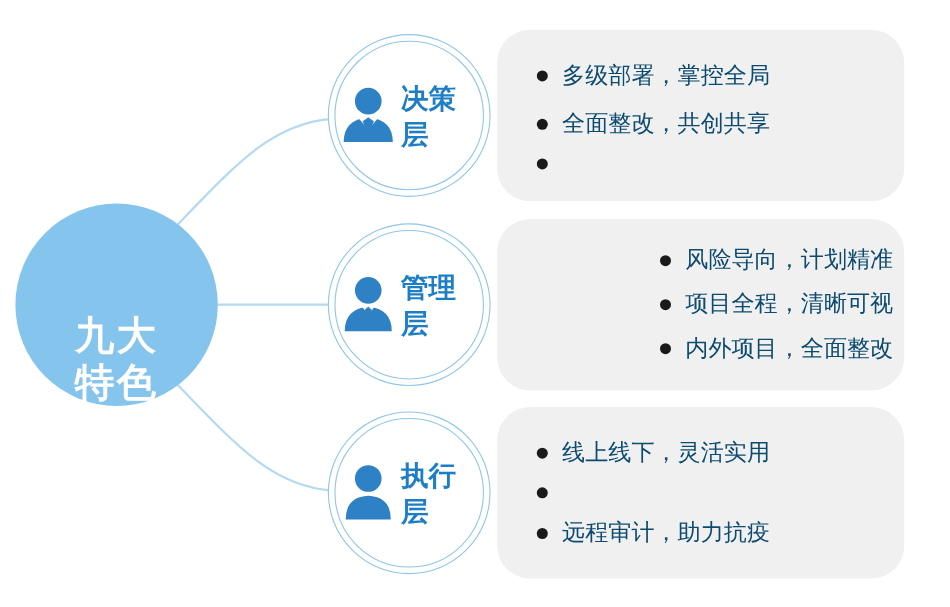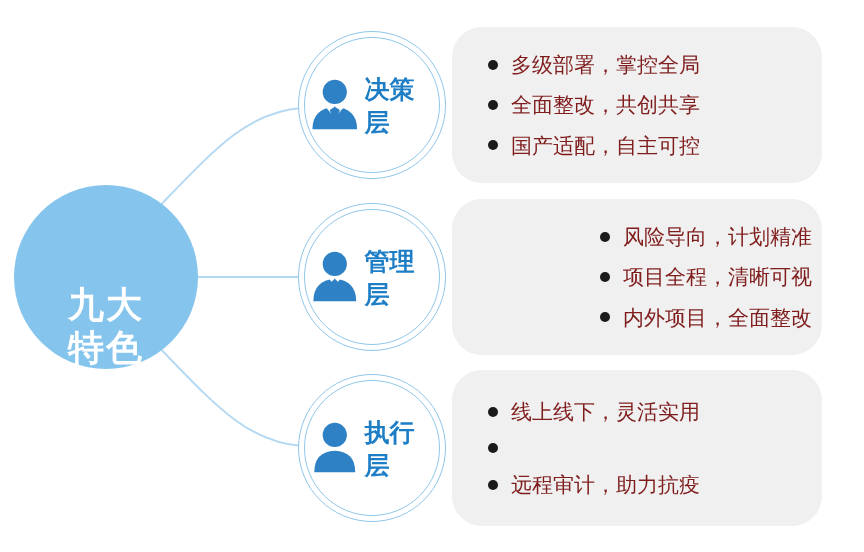--- a/index.html
+++ b/index.html
@@ -29,21 +29,21 @@
   .layer-label{font-size:25px;font-weight:bold;color:#1e7ec5;margin-top:1px;}
 
   .panel{
     position:absolute;left:452px;width:370px;height:156px;box-sizing:border-box;
     background:#f0f0f0;border-radius:30px;z-index:1;
     display:flex;flex-direction:column;justify-content:space-evenly;
     padding:10px 10px 10px 36px;
   }
   .bullet-row{display:flex;align-items:center;gap:13px;}
   .bullet-dot{width:10px;height:10px;border-radius:50%;background:#1a1a1a;flex:0 0 auto;}
-  .bullet-text{font-size:21px;color:#7f1d1d;line-height:1.2;}
+  .bullet-text{font-size:21px;color:#0c4a6e;line-height:1.2;}
   .icon-svg{display:block;}
 </style>
 </head>
 <body>
 
 <div class="stage">
 
   <svg class="connectors" viewBox="0 0 864 552" xmlns="http://www.w3.org/2000/svg">
     <path d="M 152 214 C 214 150, 246 112, 302 108" fill="none" stroke="#b5d9f2" stroke-width="2"></path>
     <path d="M 194 277 L 300 277" fill="none" stroke="#b5d9f2" stroke-width="2"></path>
@@ -70,21 +70,20 @@
     <div class="bullet-row">
       <span class="bullet-dot"></span>
       <span class="bullet-text">多级部署，掌控全局</span>
     </div>
     <div class="bullet-row">
       <span class="bullet-dot"></span>
       <span class="bullet-text">全面整改，共创共享</span>
     </div>
     <div class="bullet-row">
       <span class="bullet-dot"></span>
-      <span class="bullet-text">国产适配，自主可控</span>
     </div>
   </div>
 
   <div class="layer-circle" style="top:203px;font-family:Liberation Serif, serif;">
     <div class="inner">
       <svg class="icon-svg" width="60" height="54" viewBox="0 0 64 56">
         <circle cx="32" cy="14" r="13" fill="#2e81c4"></circle>
         <path d="M9 54 Q9 32 32 30 Q55 32 55 54 Z" fill="#2e81c4"></path>
         <path d="M26 30 L32 38 L38 30 Z" fill="#ffffff"></path>
         <path d="M32 30 L28.5 33 L32 46 L35.5 33 Z" fill="#2e81c4"></path>

